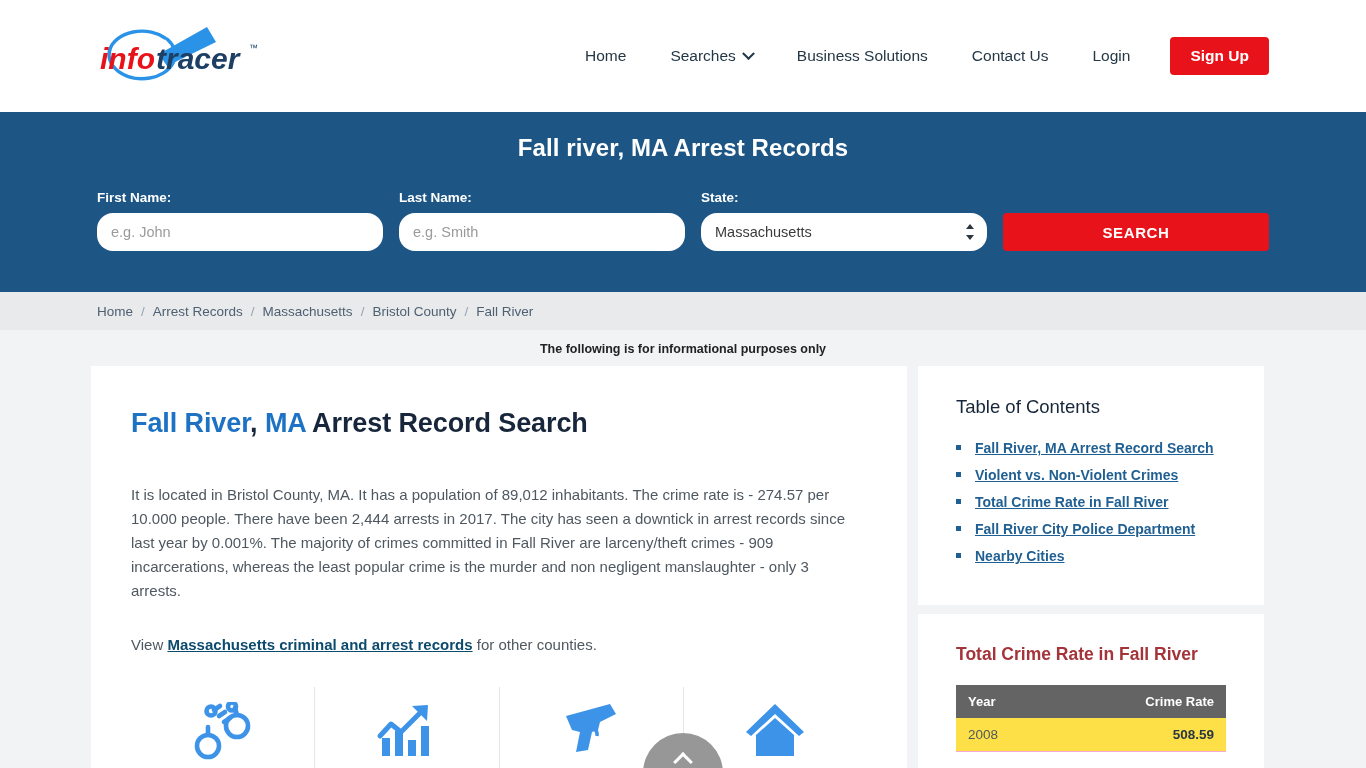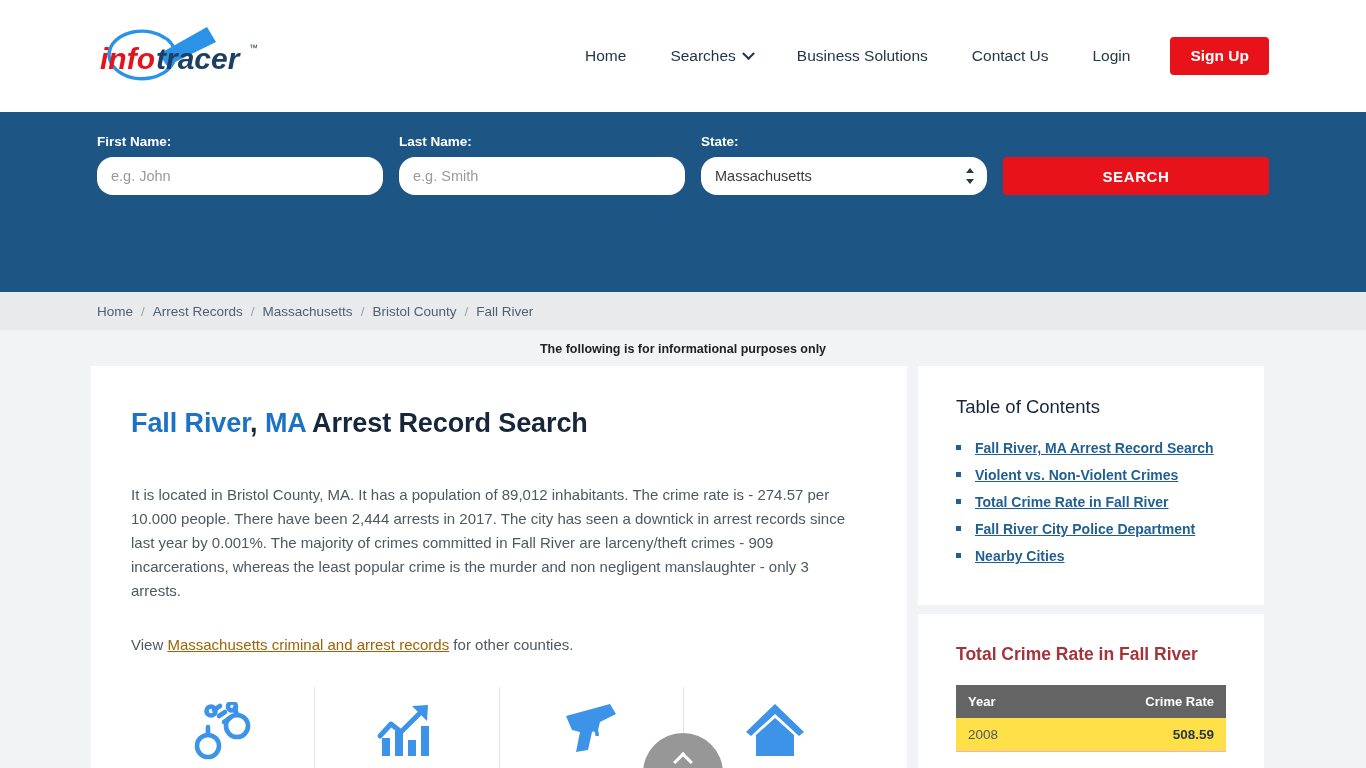--- a/index.html
+++ b/index.html
@@ -198,22 +198,22 @@
   .page-h1 .blue { color: #1d72c4; }
 
   .body-copy {
     font-size: 15px;
     line-height: 24px;
     color: #4f5860;
     margin: 0 0 30px 0;
     max-width: 722px;
   }
   .body-copy a, .link {
-    color: #a16207;
-    font-weight: normal;
+    color: #0c4a6e;
+    font-weight: bold;
     text-decoration: underline;
   }
 
   
   .icon-strip {
     display: flex;
     margin-top: 12px;
   }
   .icon-cell {
     flex: 1;
@@ -348,20 +348,21 @@
       <span>Contact Us</span>
     </a>
     <a class="nav-item">
       <span>Login</span>
     </a>
     <button class="signup-btn">Sign Up</button>
   </nav>
 </header>
 
 <section class="hero">
+  <h1 class="hero-title">Fall river, MA Arrest Records</h1>
 
   <div class="search-row">
     <div class="field f-first">
       <label class="field-label">First Name:</label>
       <input type="text" placeholder="e.g. John" style="">
     </div>
 
     <div class="field f-last">
       <label class="field-label">Last Name:</label>
       <input type="text" placeholder="e.g. Smith" style="">

